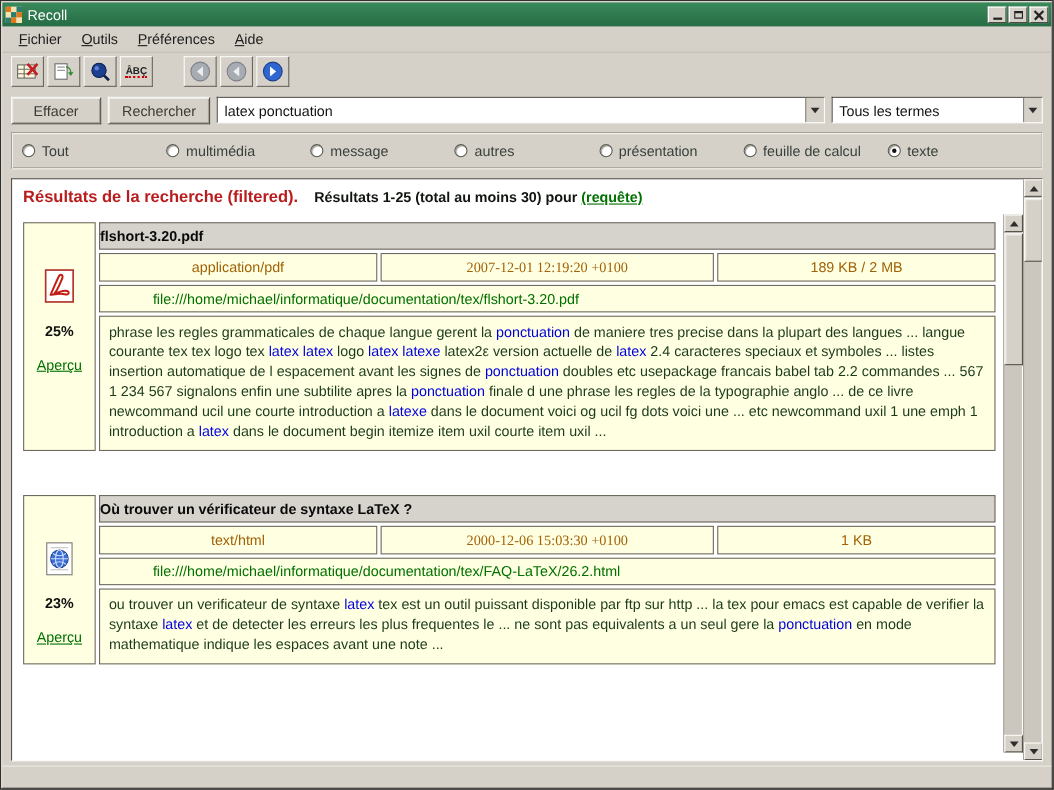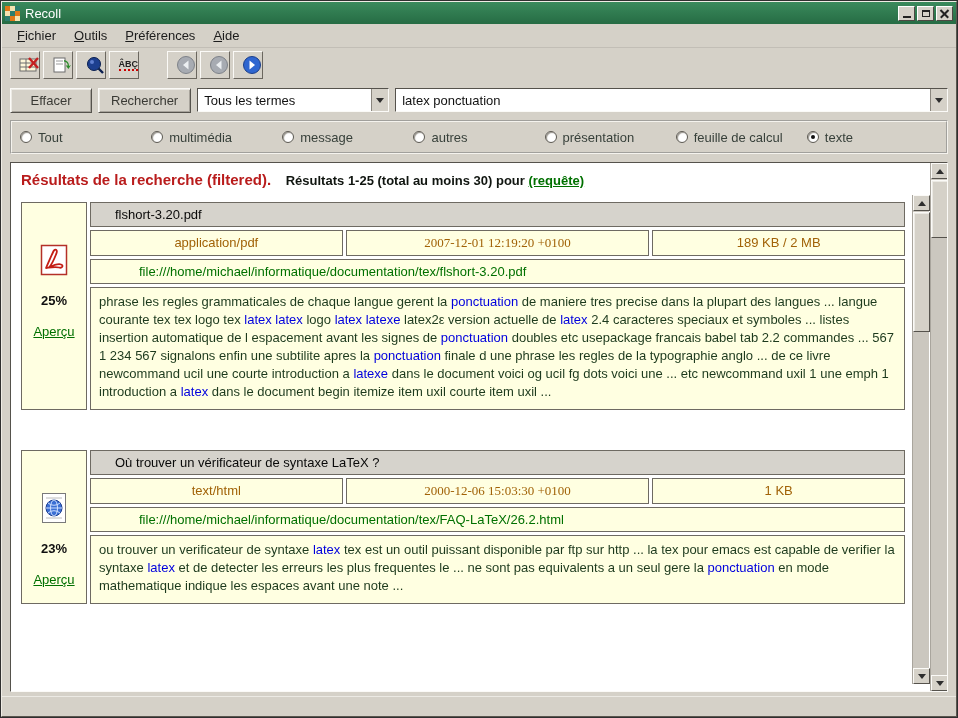--- a/index.html
+++ b/index.html
@@ -54,21 +54,21 @@
   
   .toolbar {
     height: 34px; flex: 0 0 34px;
     display: flex; align-items: center; padding-left: 8px; gap: 3px;
   }
   .tb-group { display: flex; gap: 3px; }
   .tb-sep { width: 22px; }
   .tb-btn {
     width: 30px; height: 28px; background: #d5d1c8;
     border: 1px solid; border-color: #fbfaf7 #6b675f #6b675f #fbfaf7;
-    display: flex; align-items: center; justify-content: flex-end; cursor: default;
+    display: flex; align-items: center; justify-content: center; cursor: default;
   }
   .abc-glyph { font-size: 9px; font-weight: bold; color: #222; border-bottom: 2px dotted #c00; line-height: 10px; }
 
   
   .searchrow {
     height: 36px; flex: 0 0 36px;
     display: flex; align-items: center; padding: 0 8px; gap: 6px;
   }
   .btn {
     height: 25px; min-width: 82px; padding: 0 12px;
@@ -141,22 +141,22 @@
     display: flex; flex-direction: column; align-items: center;
     padding-top: 40px; gap: 16px;
   }
   .doc-icon { height: 34px; display: flex; align-items: center; justify-content: center; }
   .doc-svg { display: none; }
   .pct { font-weight: bold; color: #101010; font-size: 13px; }
   .preview-link { color: #007000; text-decoration: underline; cursor: pointer; font-size: 13px; }
 
   .card-right { flex: 1; display: flex; flex-direction: column; gap: 3px; min-width: 0; }
   .title-cell {
-    background: #d6d3cc; font-weight: normal; color: #090909;
-    padding: 4px 24px;
+    background: #d6d3cc; font-weight: bold; color: #090909;
+    padding: 4px 0;
   }
   .meta-row { display: flex; gap: 3px; }
   .meta { padding: 4px 6px; text-align: center; color: #a16207; }
   .meta.mime { flex: 0 0 31%; }
   .meta.date { flex: 1; font-family: Liberation Serif, serif; }
   .meta.size { flex: 0 0 31%; }
   .url-cell { padding: 4px 8px; overflow: hidden; white-space: nowrap; }
   .url-link { color: #007000; cursor: pointer; margin-left: 40px; }
   .snippet { padding: 5px 8px 8px; color: #1d3a1d; line-height: 18px; }
   .snippet .hl { color: #0000dd; }
@@ -276,28 +276,28 @@
           <circle cx="10" cy="10" r="8.5" fill="#2f66d0" stroke="#1c3f8a"></circle>
           <path d="M7.5 5.5 L13 10 L7.5 14.5 Z" fill="#fff"></path>
         </svg>
       </div>
     </div>
   </div>
 
   <div class="searchrow">
     <button class="btn">Effacer</button>
     <button class="btn">Rechercher</button>
+    <div class="combo combo-query">
+      <input type="text" value="latex ponctuation" style="">
+      <span class="combo-arrow-btn">
+          <span class="tri-down"></span>
+        </span>
+    </div>
     <div class="combo combo-mode">
       <span class="val">Tous les termes</span>
-      <span class="combo-arrow-btn">
-          <span class="tri-down"></span>
-        </span>
-    </div>
-    <div class="combo combo-query">
-      <input type="text" value="latex ponctuation" style="">
       <span class="combo-arrow-btn">
           <span class="tri-down"></span>
         </span>
     </div>
   </div>
 
   <div class="filterrow" id="filters">
       <label class="radio-item">
         <span class="radio-dot"></span>
         <span class="rlabel">Tout</span>

